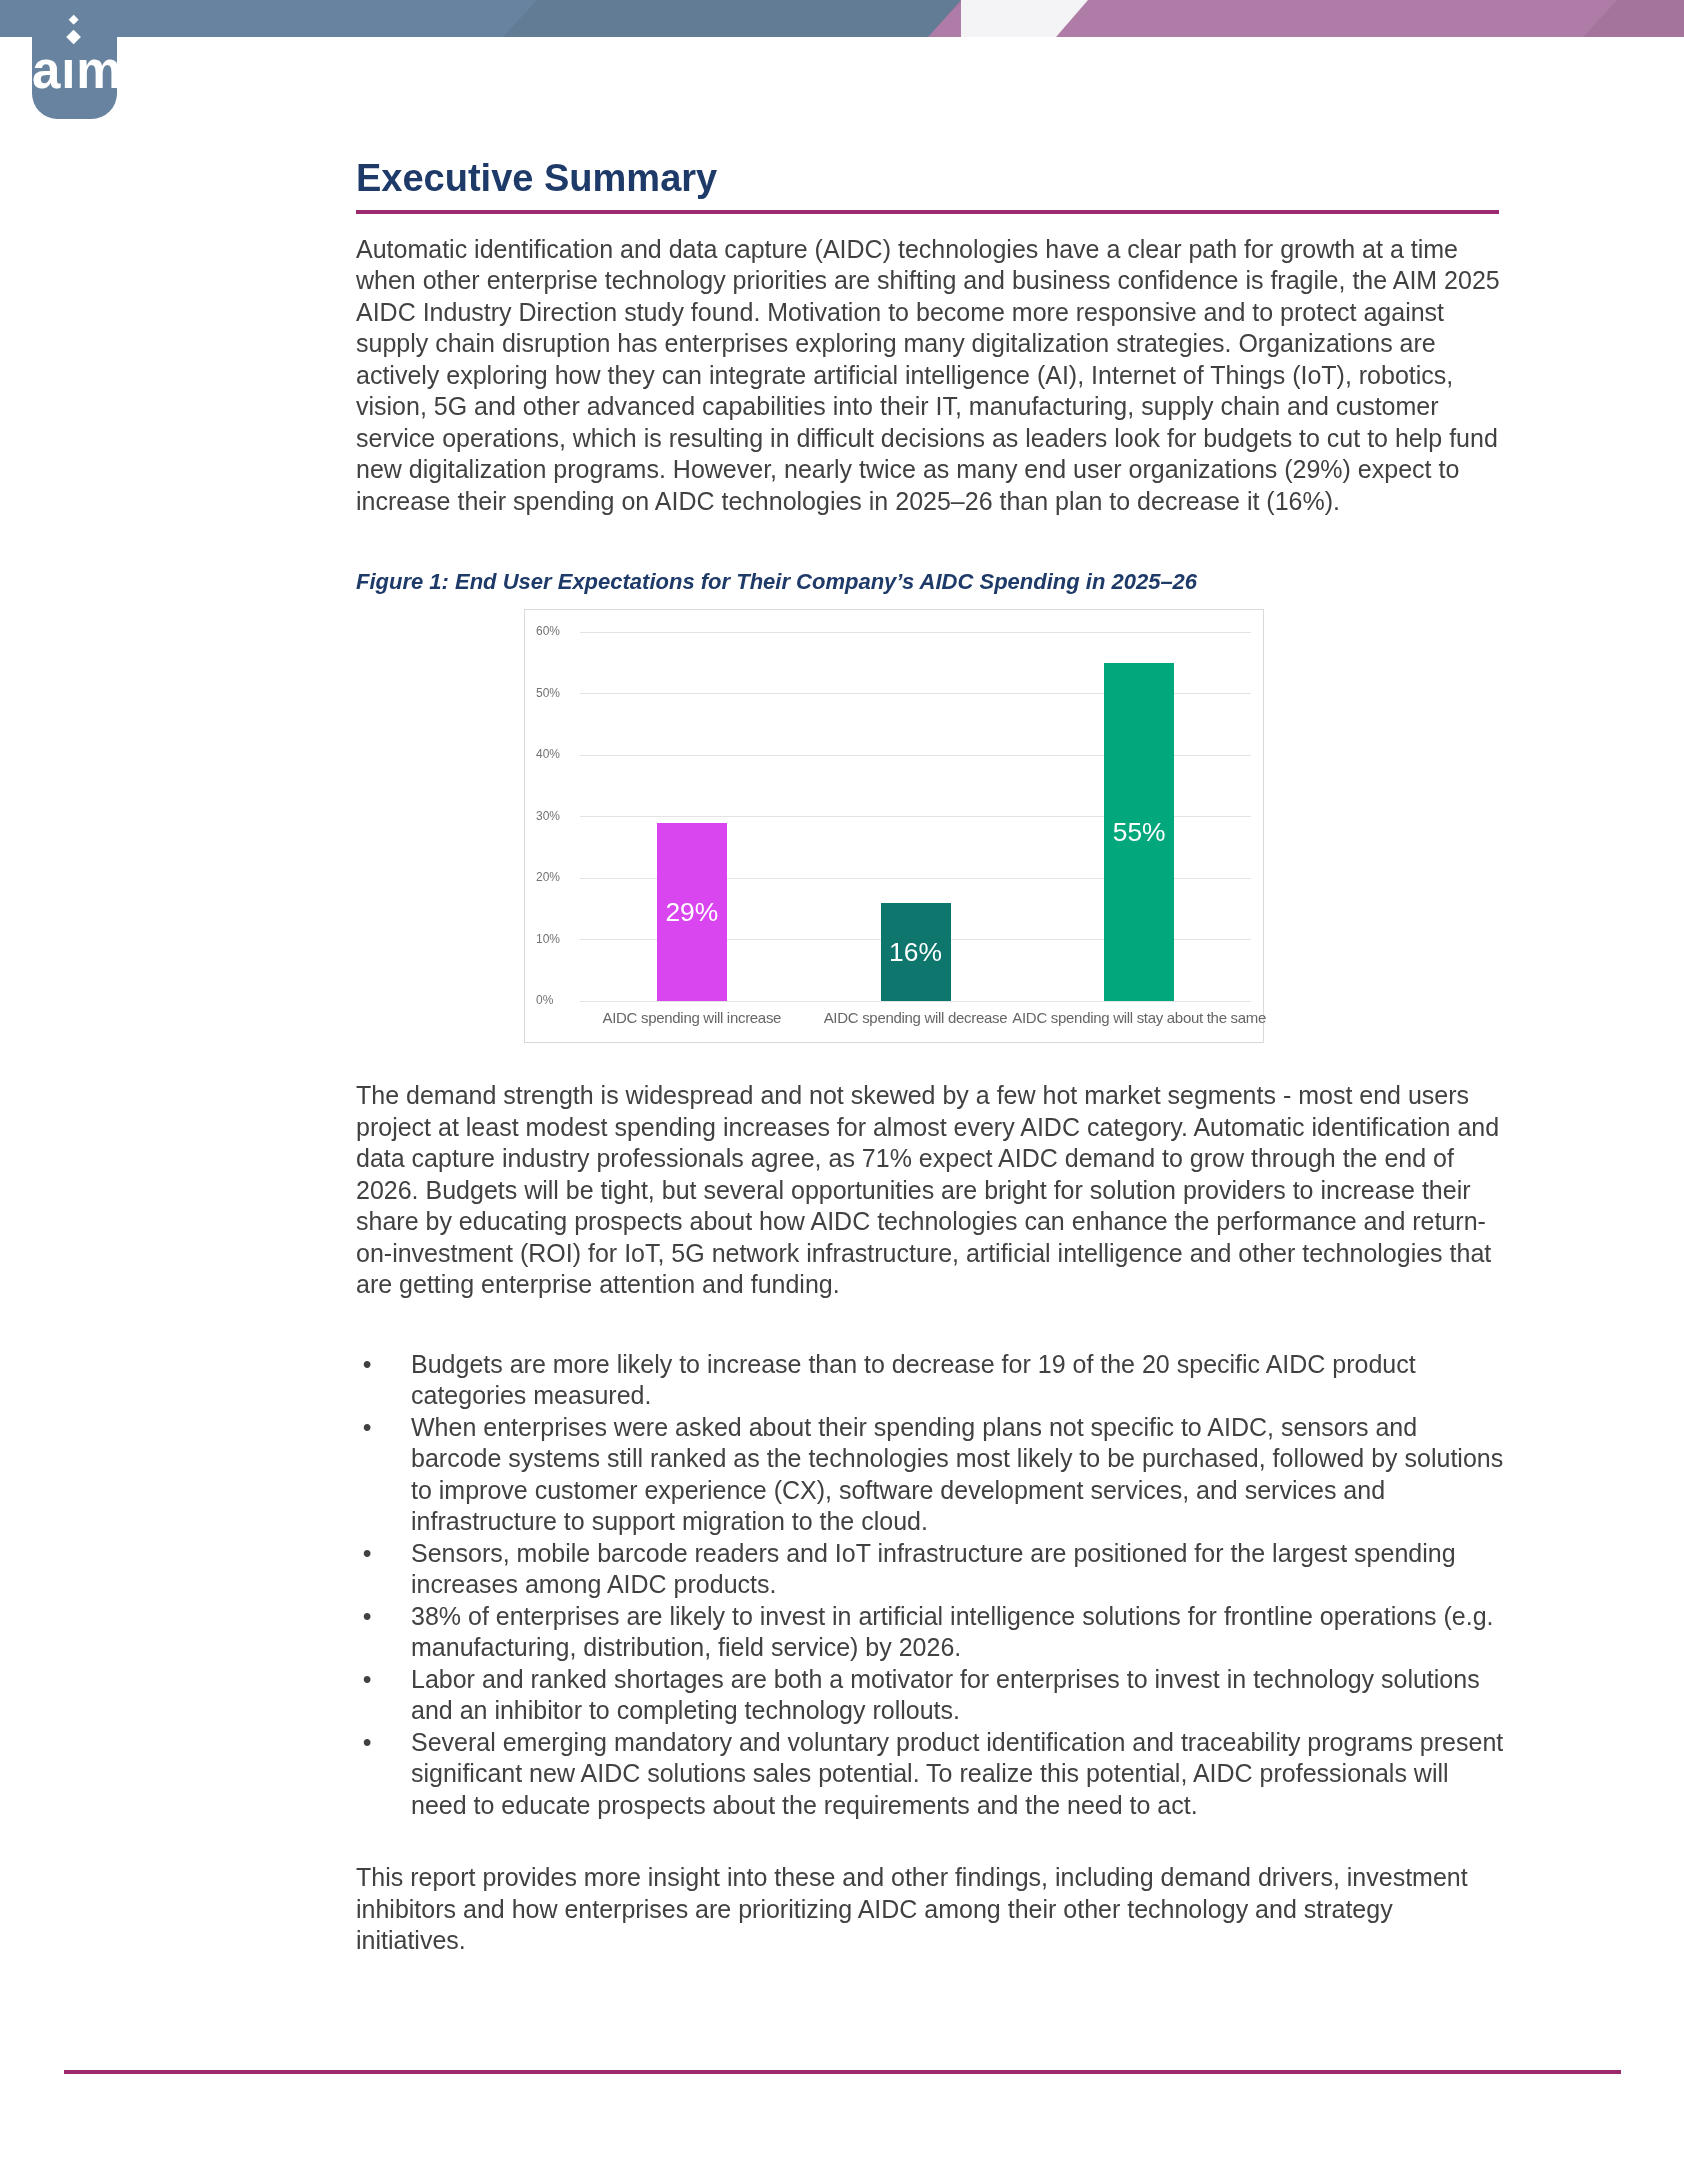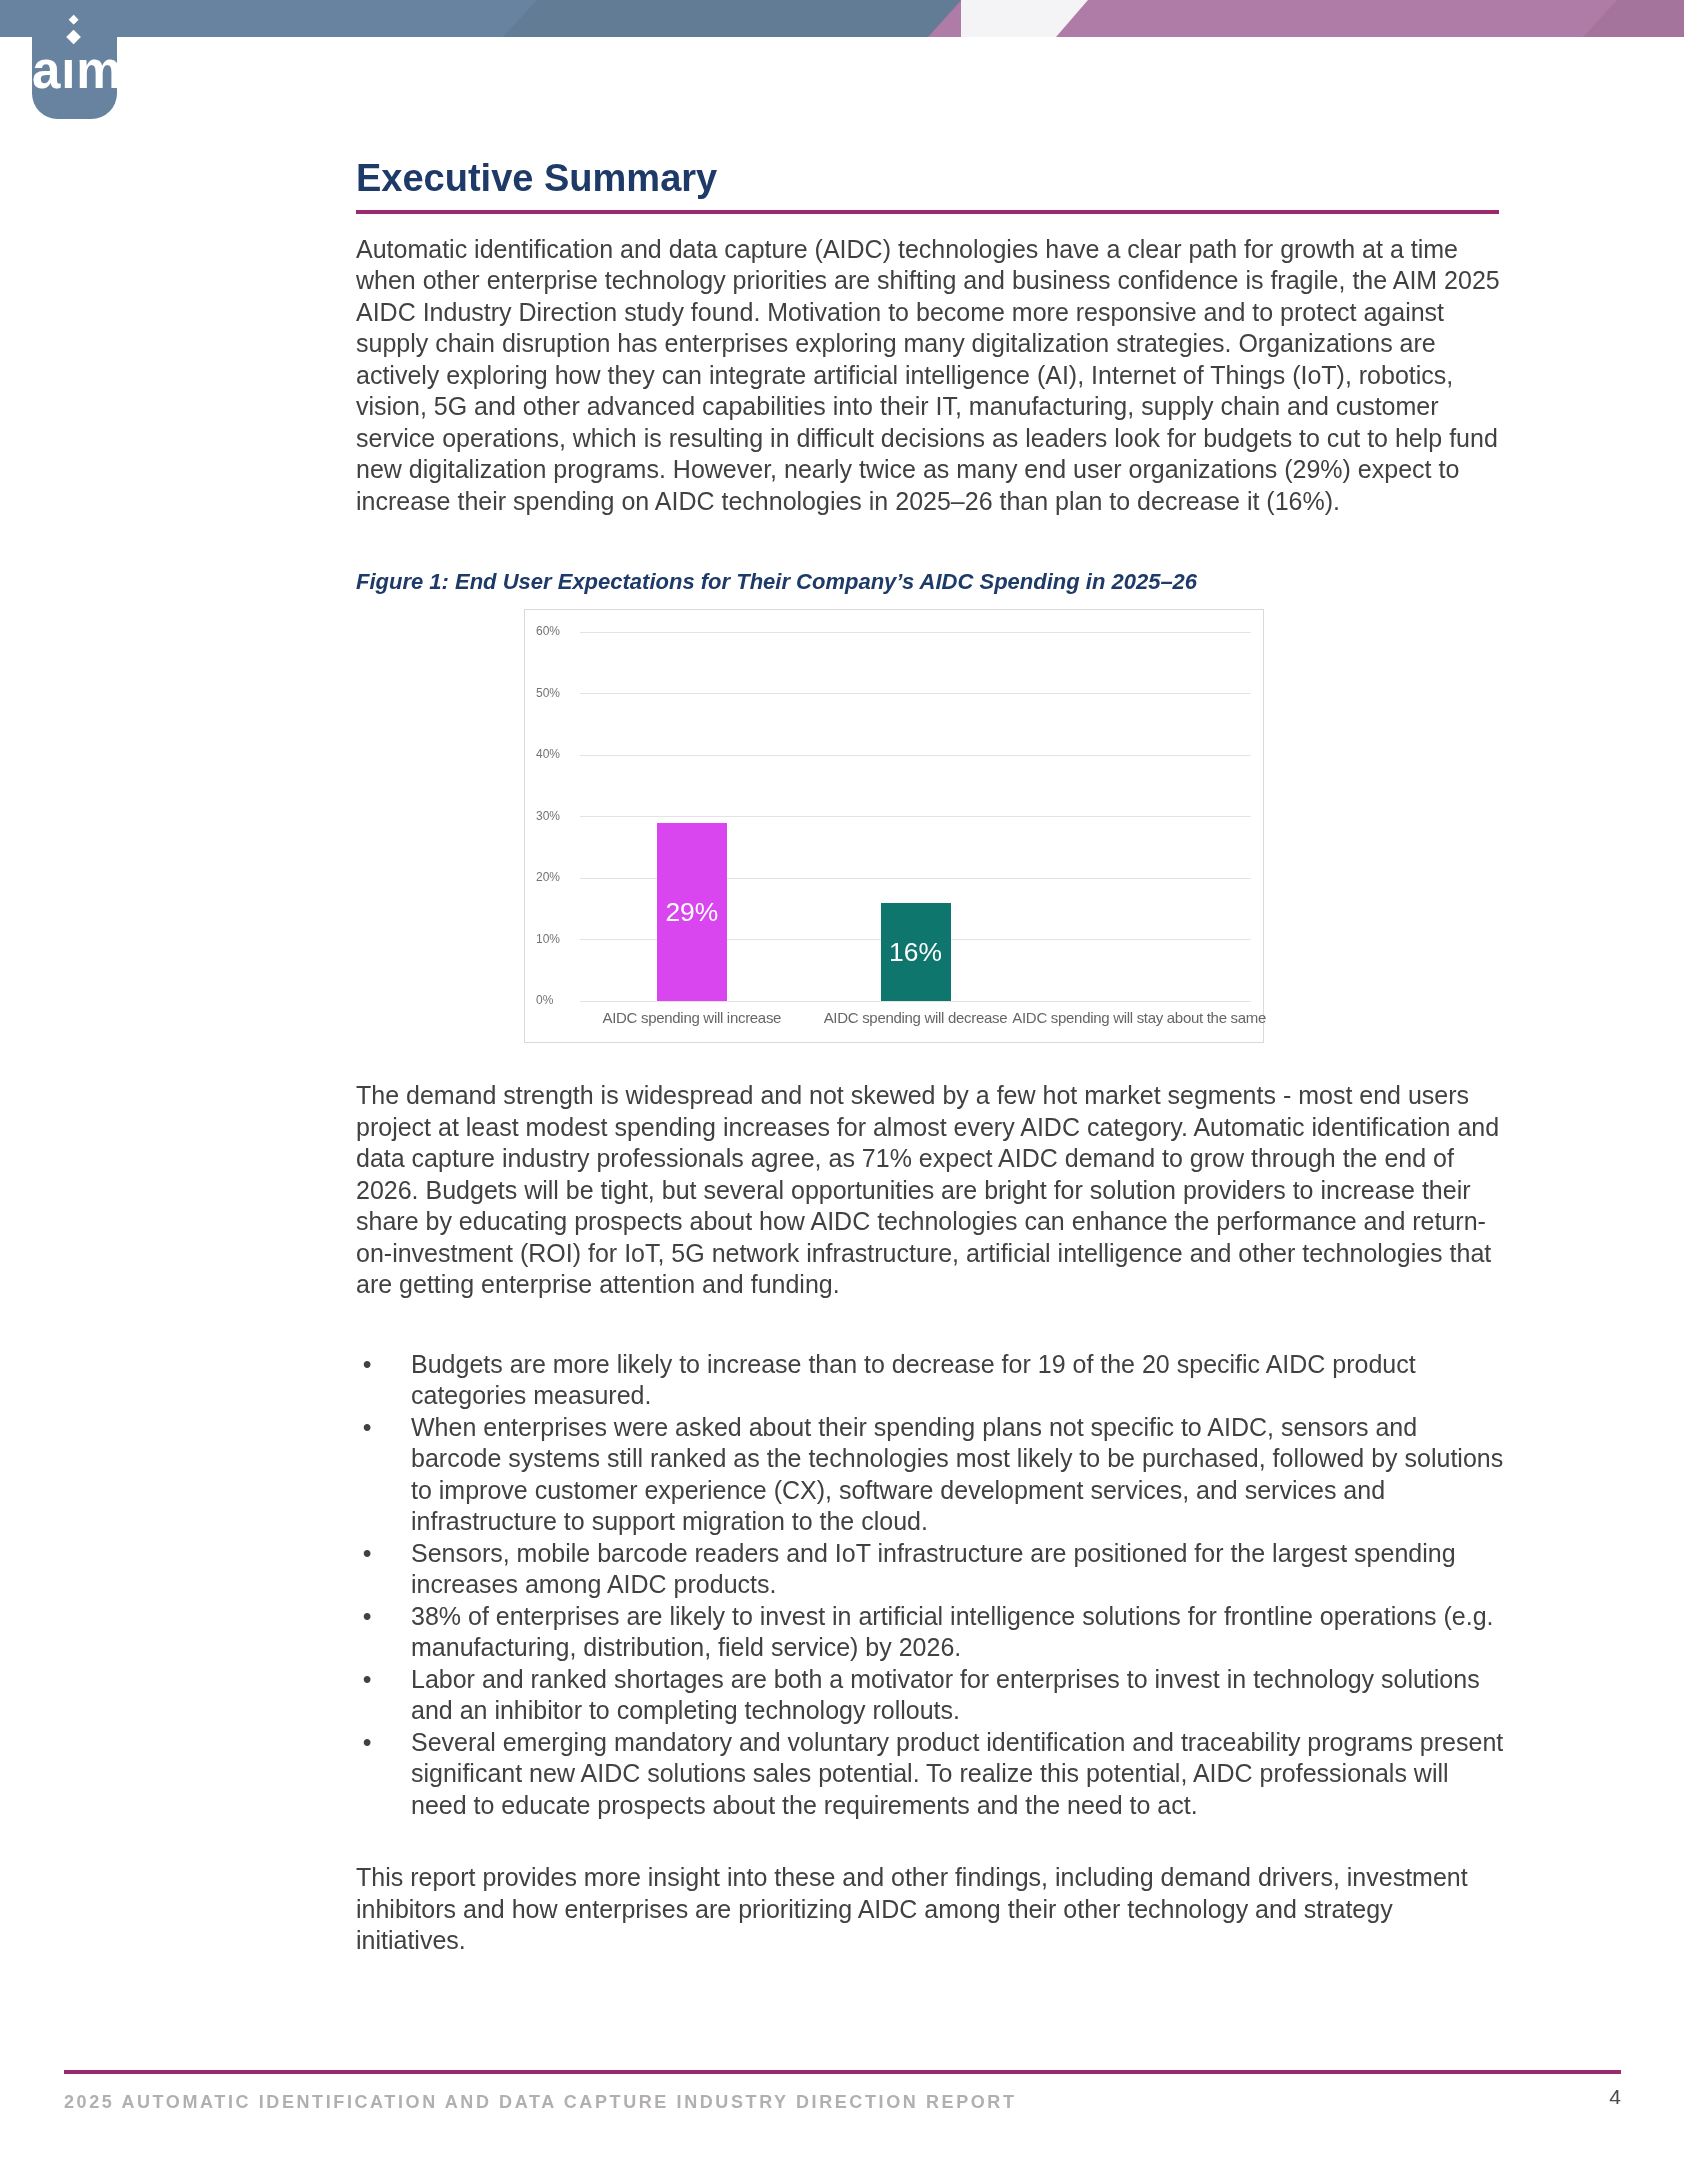--- a/index.html
+++ b/index.html
@@ -121,20 +121,23 @@
               </div>
               <span class="cat-label">AIDC spending will increase</span>
             </div>
             <div class="slot">
               <div class="bar" style="height: 26.6667%; background: #0f766e;">
                 <span class="bar-label">16%</span>
               </div>
               <span class="cat-label">AIDC spending will decrease</span>
             </div>
             <div class="slot">
+              <div class="bar" style="height: 91.6667%; background: rgb(2, 167, 124);">
+                <span class="bar-label">55%</span>
+              </div>
               <span class="cat-label">AIDC spending will stay about the same</span>
             </div>
           </div>
         </div>
     </div>
 
     <p class="para p2">The demand strength is widespread and not skewed by a few hot market segments - most end users project at least modest spending increases for almost every AIDC category. Automatic identification and data capture industry professionals agree, as 71% expect AIDC demand to grow through the end of 2026. Budgets will be tight, but several opportunities are bright for solution providers to increase their share by educating prospects about how AIDC technologies can enhance the performance and return-on-investment (ROI) for IoT, 5G network infrastructure, artificial intelligence and other technologies that are getting enterprise attention and funding.</p>
 
     <ul class="bullets">
         <li>Budgets are more likely to increase than to decrease for 19 of the 20 specific AIDC product categories measured.</li>
@@ -142,19 +145,15 @@
         <li>Sensors, mobile barcode readers and IoT infrastructure are positioned for the largest spending increases among AIDC products.</li>
         <li>38% of enterprises are likely to invest in artificial intelligence solutions for frontline operations (e.g. manufacturing, distribution, field service) by 2026.</li>
         <li>Labor and ranked shortages are both a motivator for enterprises to invest in technology solutions and an inhibitor to completing technology rollouts.</li>
         <li>Several emerging mandatory and voluntary product identification and traceability programs present significant new AIDC solutions sales potential. To realize this potential, AIDC professionals will need to educate prospects about the requirements and the need to act.</li>
       </ul>
 
     <p class="para closing">This report provides more insight into these and other findings, including demand drivers, investment inhibitors and how enterprises are prioritizing AIDC among their other technology and strategy initiatives.</p>
   </div>
 
   <div class="footer-rule"></div>
-  <div class="footer-row">
-    <span class="footer-title">2025 AUTOMATIC IDENTIFICATION AND DATA CAPTURE INDUSTRY DIRECTION REPORT</span>
-    <span class="footer-page">4</span>
-  </div>
 
 </div>
 
 
 </body></html>

